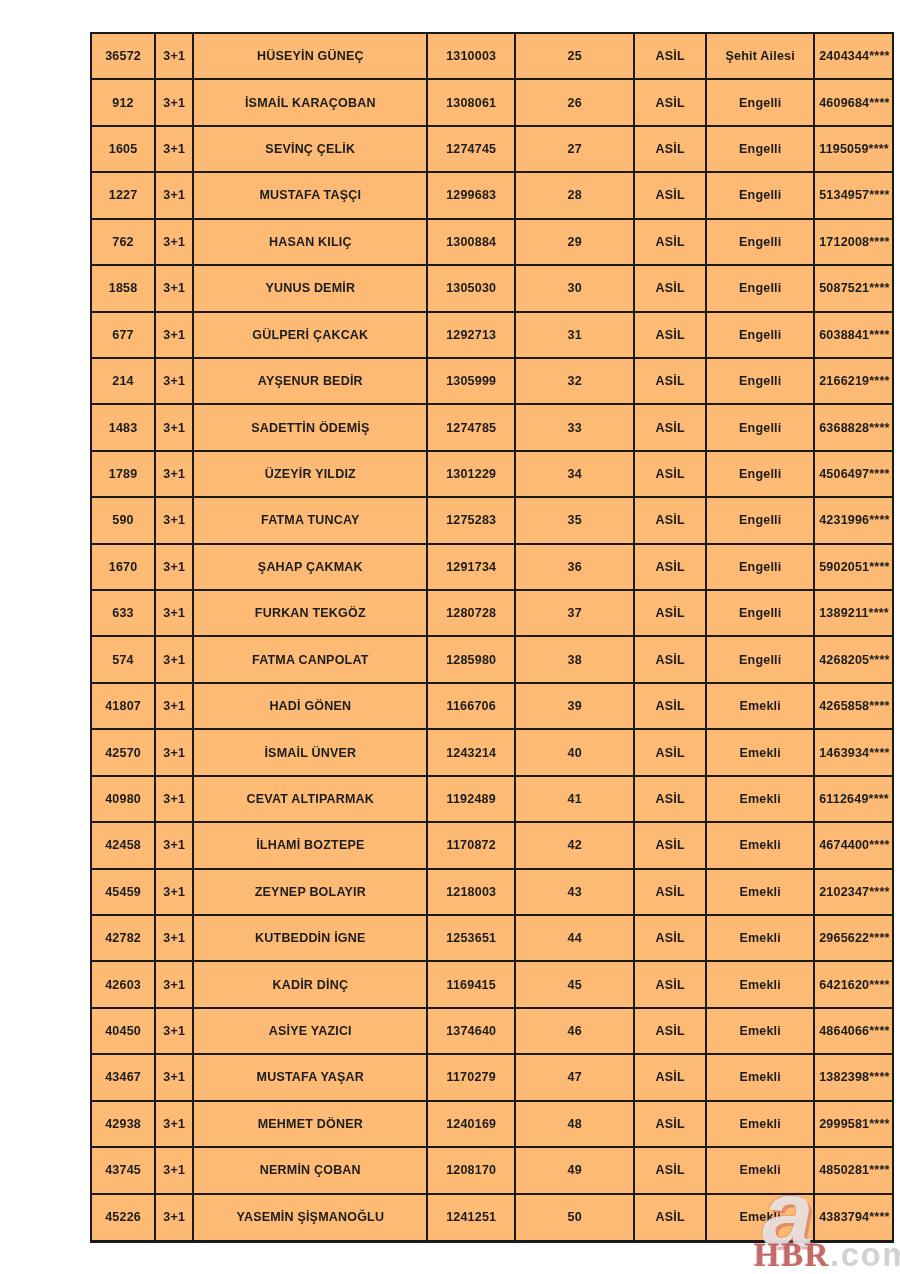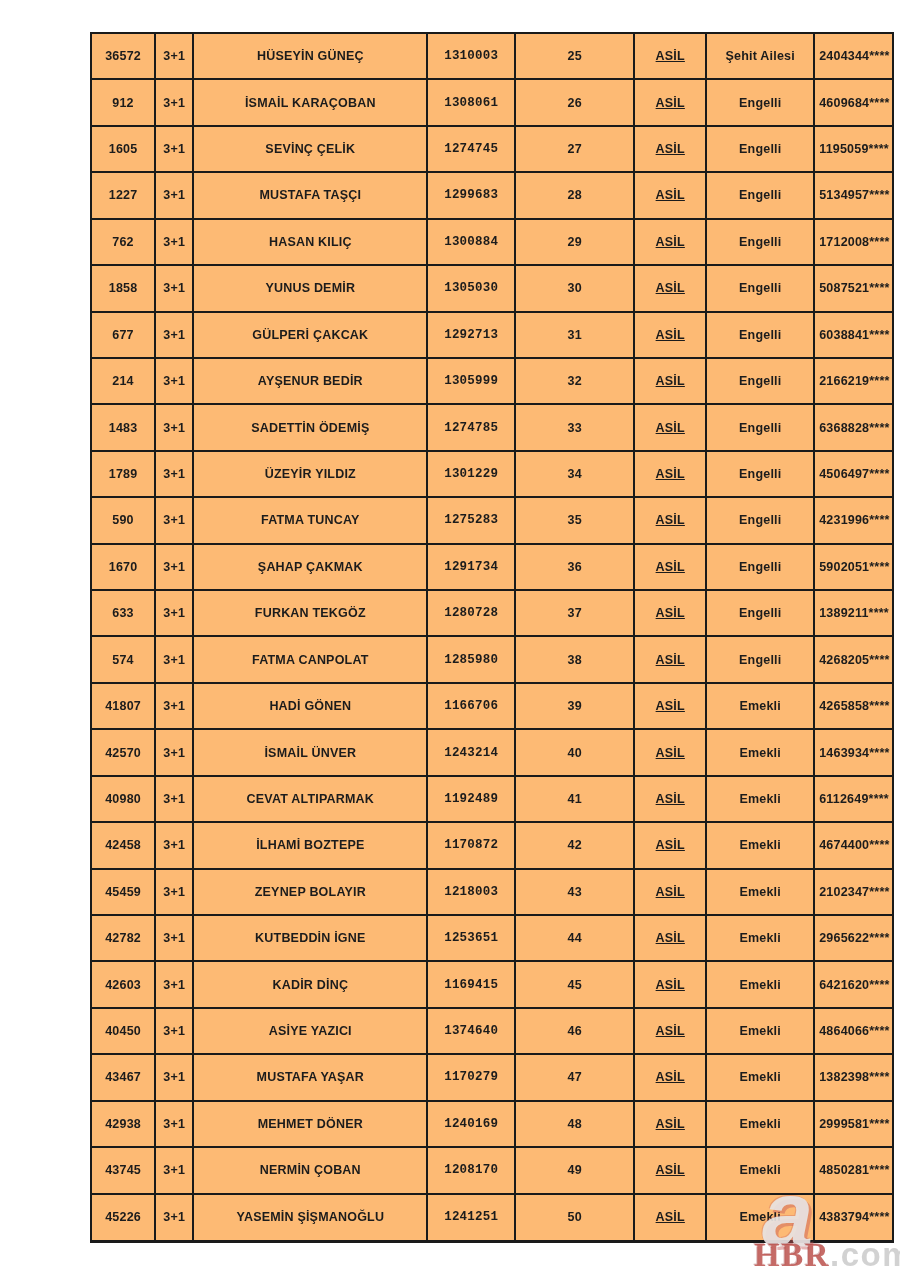--- a/index.html
+++ b/index.html
@@ -31,23 +31,23 @@
     font-weight:bold;
     color:#1c1c1c;
     padding:0 4px;
     overflow:hidden;
     white-space:nowrap;
     letter-spacing:0.2px;
   }
   .col-id   { width:57px;  font-weight:normal; }
   .col-plan { width:34px; }
   .col-name { width:208px; }
-  .col-file { width:78px;font-family:Liberation Mono, monospace; }
+  .col-file { width:78px; }
   .col-rank { width:106px; }
-  .col-status { width:64px; color:var(--status-green, #2e9b33);text-decoration:underline; }
+  .col-status { width:64px; color:var(--status-green, #2e9b33); }
   .col-category { width:96px; }
   .col-masked { width:70px; font-size:12px; }
 
   .watermark {
     position:absolute;
     left:752px;
     top:1172px;
     width:200px;
     height:102px;
     pointer-events:none;

